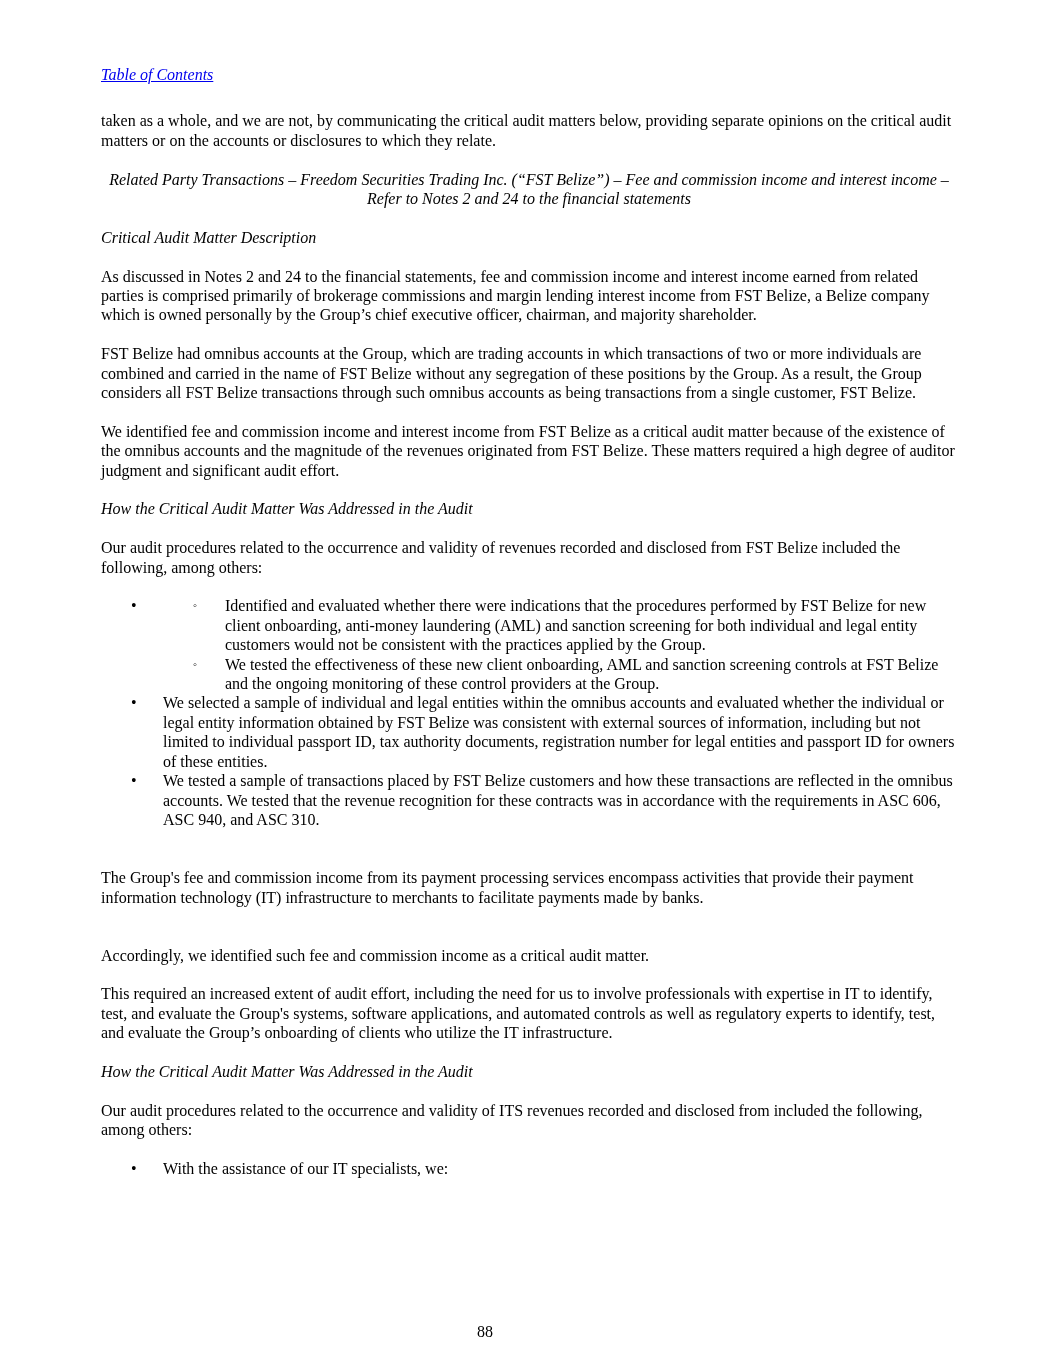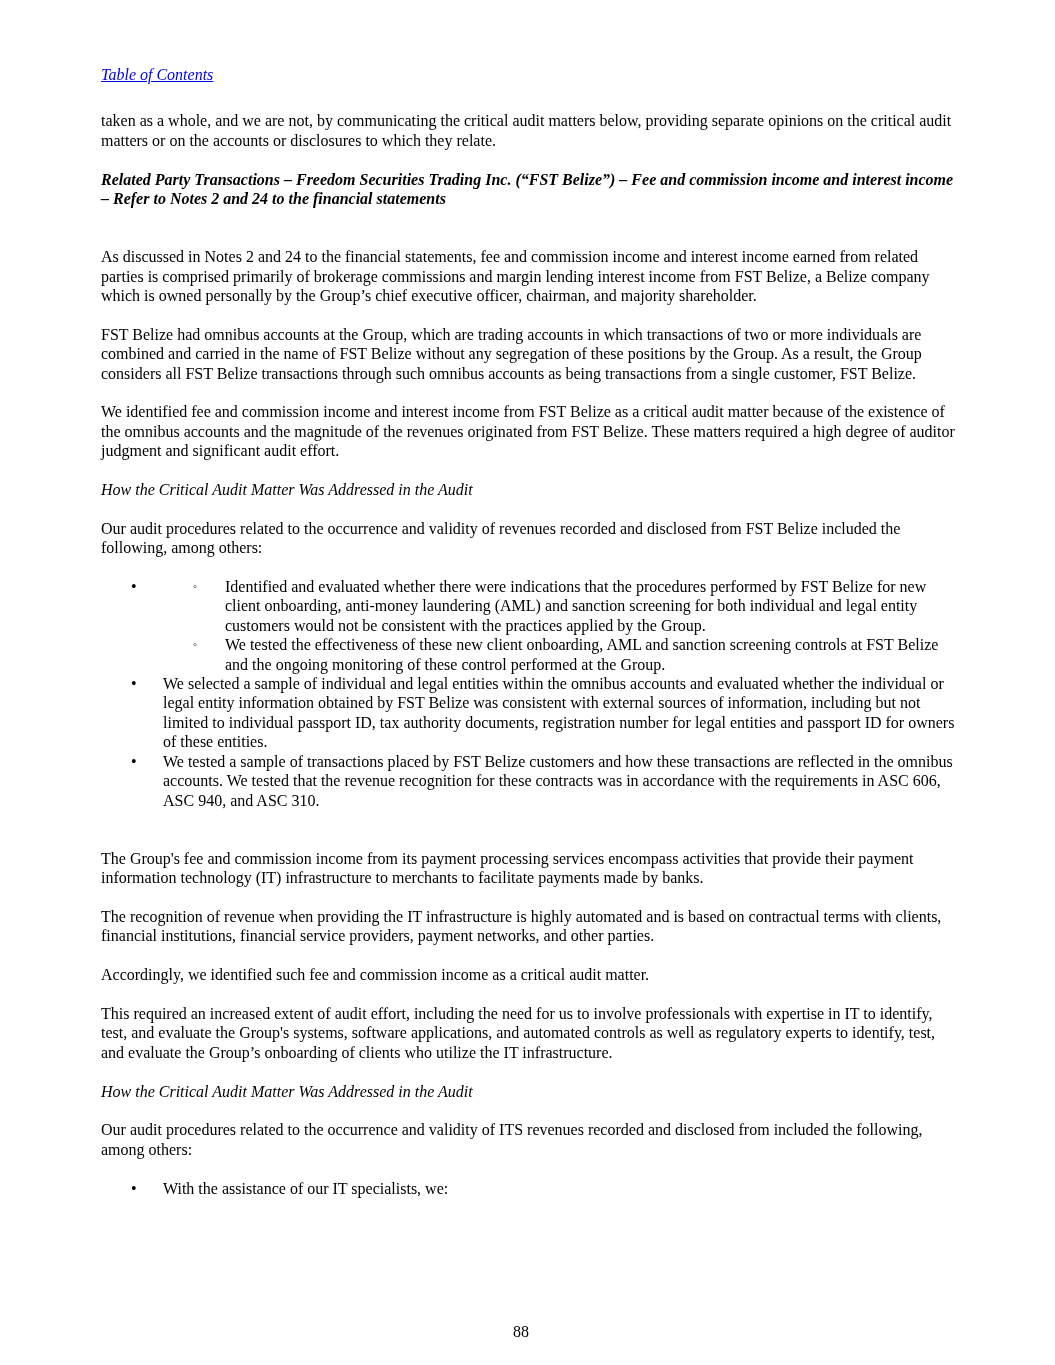--- a/index.html
+++ b/index.html
@@ -31,23 +31,24 @@
       color: #0000ee;
       text-decoration: underline;
       cursor: pointer;
     }
     .para {
       margin: 0;
     }
     .gap-toc { height: 27px; }
     .gap { height: 19.4px; }
     .heading-bi {
-      font-weight: bold;
+      font-weight: normal;
       font-style: italic;
       margin: 0;
+      text-align: center;
     }
     .heading-i {
       font-style: italic;
       margin: 0;
     }
     ul.bullets {
       list-style: none;
       margin: 0;
       padding: 0;
     }
@@ -75,41 +76,41 @@
       left: 30px;
       top: 0;
       font-size: 11px;
     }
     .page-number {
       position: absolute;
       left: 0;
       width: 970px;
       top: 1322px;
       text-align: center;
-      padding-left: 36px;
     }
   </style>
 </head>
 <body>
 
 <div class="page">
 
   <a class="toc-link">Table of Contents</a>
 
   <div class="gap-toc"></div>
 
   <p class="para">taken as a whole, and we are not, by communicating the critical audit matters below, providing separate opinions on the critical audit matters or on the accounts or disclosures to which they relate.</p>
 
   <div class="gap"></div>
 
   
   <section>
     <p class="heading-bi">Related Party Transactions – Freedom Securities Trading Inc. (“FST Belize”) – Fee and commission income and interest income – Refer to Notes 2 and 24 to the financial statements</p>
     <div class="gap"></div>
 
+    <p class="heading-i">Critical Audit Matter Description</p>
     <div class="gap"></div>
 
     <p class="para">As discussed in Notes 2 and 24 to the financial statements, fee and commission income and interest income earned from related parties is comprised primarily of brokerage commissions and margin lending interest income from FST Belize, a Belize company which is owned personally by the Group’s chief executive officer, chairman, and majority shareholder.</p>
     <div class="gap"></div>
 
     <p class="para">FST Belize had omnibus accounts at the Group, which are trading accounts in which transactions of two or more individuals are combined and carried in the name of FST Belize without any segregation of these positions by the Group. As a result, the Group considers all FST Belize transactions through such omnibus accounts as being transactions from a single customer, FST Belize.</p>
     <div class="gap"></div>
 
     <p class="para">We identified fee and commission income and interest income from FST Belize as a critical audit matter because of the existence of the omnibus accounts and the magnitude of the revenues originated from FST Belize. These matters required a high degree of auditor judgment and significant audit effort.</p>
     <div class="gap"></div>
@@ -123,21 +124,21 @@
     <ul class="bullets">
       <li>
         <span class="bullet-mark">•</span>
         <ul class="sub">
           <li>
             <span class="sub-mark">◦</span>
             <span>Identified and evaluated whether there were indications that the procedures performed by FST Belize for new client onboarding, anti-money laundering (AML) and sanction screening for both individual and legal entity customers would not be consistent with the practices applied by the Group.</span>
           </li>
           <li>
             <span class="sub-mark">◦</span>
-            <span>We tested the effectiveness of these new client onboarding, AML and sanction screening controls at FST Belize and the ongoing monitoring of these control performed at the Group.</span>
+            <span>We tested the effectiveness of these new client onboarding, AML and sanction screening controls at FST Belize and the ongoing monitoring of these control providers at the Group.</span>
           </li>
         </ul>
       </li>
       <li>
         <span class="bullet-mark">•</span>
         <span>We selected a sample of individual and legal entities within the omnibus accounts and evaluated whether the individual or legal entity information obtained by FST Belize was consistent with external sources of information, including but not limited to individual passport ID, tax authority documents, registration number for legal entities and passport ID for owners of these entities.</span>
       </li>
       <li>
         <span class="bullet-mark">•</span>
         <span>We tested a sample of transactions placed by FST Belize customers and how these transactions are reflected in the omnibus accounts. We tested that the revenue recognition for these contracts was in accordance with the requirements in ASC 606, ASC 940, and ASC 310.</span>
@@ -147,21 +148,20 @@
 
   <div class="gap"></div>
 
   
   <section>
     <div class="gap"></div>
 
     <p class="para">The Group's fee and commission income from its payment processing services encompass activities that provide their payment information technology (IT) infrastructure to merchants to facilitate payments made by banks.</p>
     <div class="gap"></div>
 
-    <p class="para">The recognition of revenue when providing the IT infrastructure is highly automated and is based on contractual terms with clients, financial institutions, financial service providers, payment networks, and other parties.</p>
     <div class="gap"></div>
 
     <p class="para">Accordingly, we identified such fee and commission income as a critical audit matter.</p>
     <div class="gap"></div>
 
     <p class="para">This required an increased extent of audit effort, including the need for us to involve professionals with expertise in IT to identify, test, and evaluate the Group's systems, software applications, and automated controls as well as regulatory experts to identify, test, and evaluate the Group’s onboarding of clients who utilize the IT infrastructure.</p>
     <div class="gap"></div>
 
     <p class="heading-i">How the Critical Audit Matter Was Addressed in the Audit</p>
     <div class="gap"></div>

